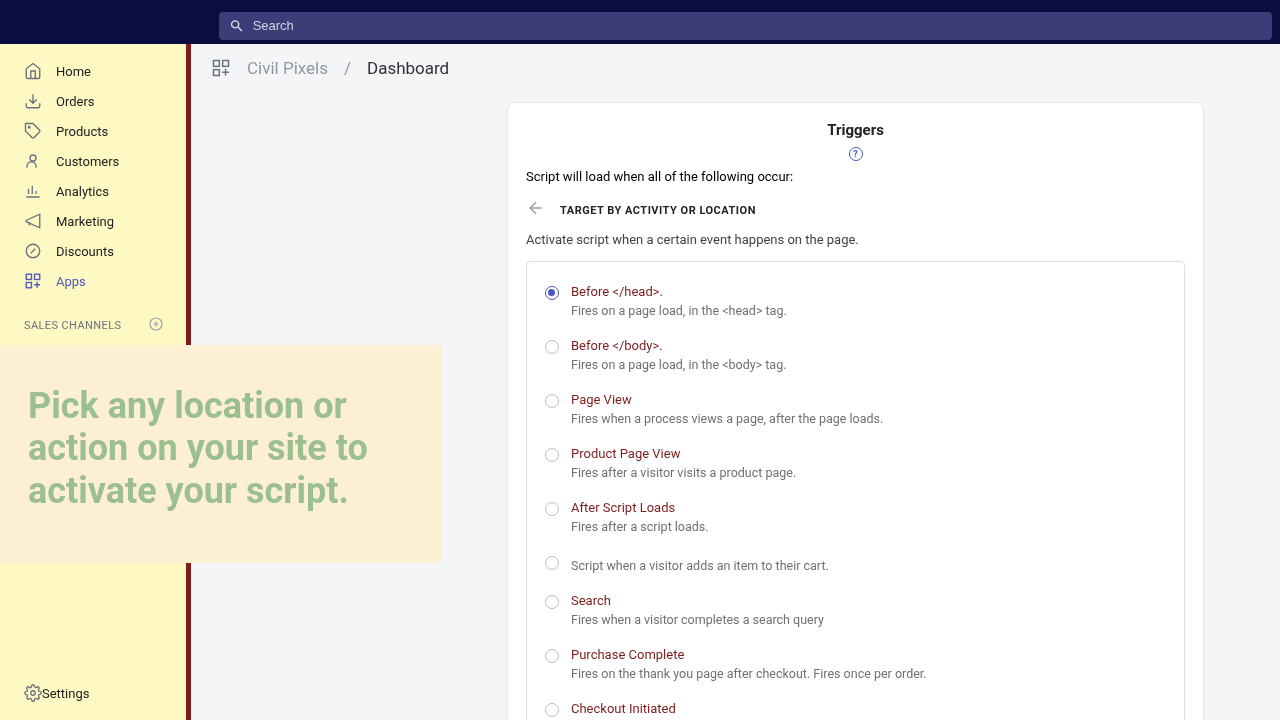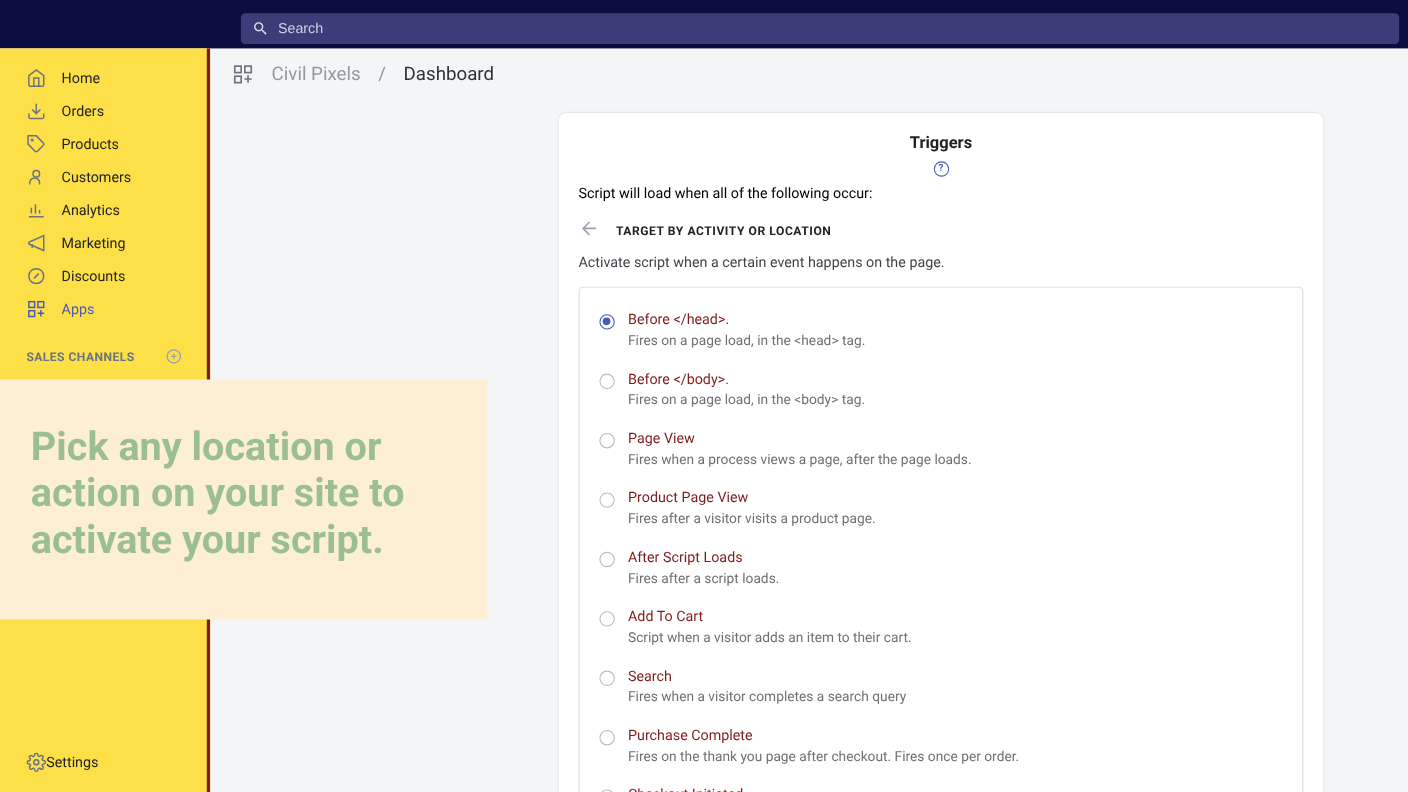--- a/index.html
+++ b/index.html
@@ -7,28 +7,28 @@
 
 .topbar { height: 44px; background: #0b0c3f; display: flex; align-items: center; }
 .topbar-logo { width: 191px; height: 100%; }
 .search-wrap { flex: 1; padding: 7px 8px 0 28px; }
 .search-box { background: #3c3d78; border-radius: 4px; height: 28px; display: flex; align-items: center; padding: 0 10px; }
 .search-box svg { width: 16px; height: 16px; fill: #e0e0ee; }
 .search-box input { background: transparent; border: none; outline: none; color: #e0e0ee; font-size: 13px; margin-left: 8px; width: 100%; }
 .search-box input::placeholder { color: #d0d0e0; }
 
 .layout { display: flex; height: calc(100% - 44px); }
-.sidebar { width: 191px; background: #fde047; border-right: 3px solid #7f1d1d; display: flex; flex-direction: column; position: relative; }
+.sidebar { width: 191px; background: #fef9c3; border-right: 5px solid #7f1d1d; display: flex; flex-direction: column; position: relative; }
 .nav { padding: 12px 0; }
 .nav-item { display: flex; align-items: center; padding: 6px 24px; cursor: pointer; color: #202223; font-size: 13px; gap: 14px; }
 .nav-item.active { color: #4959bd; }
 .nav-item svg { width: 18px; height: 18px; flex-shrink: 0; }
 .nav-item.active svg { stroke: #4959bd; }
 
-.section-header { display: flex; align-items: center; justify-content: space-between; padding: 8px 22px 8px 24px; font-size: 11px; font-weight: 700; color: #6b7280; letter-spacing: 0.4px; }
+.section-header { display: flex; align-items: flex-end; justify-content: space-between; padding: 8px 22px 8px 24px; font-size: 11px; font-weight: 400; color: #6b7280; letter-spacing: 0.4px; }
 .section-header svg { width: 16px; height: 16px; stroke: #9ca3af; cursor: pointer; }
 
 .callout { position: absolute; top: 301px; left: 0; width: 442px; height: 218px; background: #fdefd3; padding: 40px 28px; z-index: 5; }
 .callout-text { font-size: 36px; font-weight: 700; line-height: 1.18; color: #9bbf8f; }
 
 .settings-item { margin-top: auto; display: flex; align-items: center; padding: 12px 24px 18px; cursor: pointer; color: #202223; font-size: 13px; }
 .settings-item svg { width: 18px; height: 18px; }
 
 .main { flex: 1; overflow: auto; }
 .breadcrumb { display: flex; align-items: center; padding: 14px 20px; gap: 16px; font-size: 17px; }
@@ -217,21 +217,20 @@
           <div class="option">
             <div class="radio"></div>
             <div class="opt-body">
               <div class="opt-title">After Script Loads</div>
               <div class="opt-desc">Fires after a script loads.</div>
             </div>
           </div>
           <div class="option">
             <div class="radio"></div>
             <div class="opt-body">
-              <div class="opt-title">Add To Cart</div>
               <div class="opt-desc">Script when a visitor adds an item to their cart.</div>
             </div>
           </div>
           <div class="option">
             <div class="radio"></div>
             <div class="opt-body">
               <div class="opt-title">Search</div>
               <div class="opt-desc">Fires when a visitor completes a search query</div>
             </div>
           </div>

